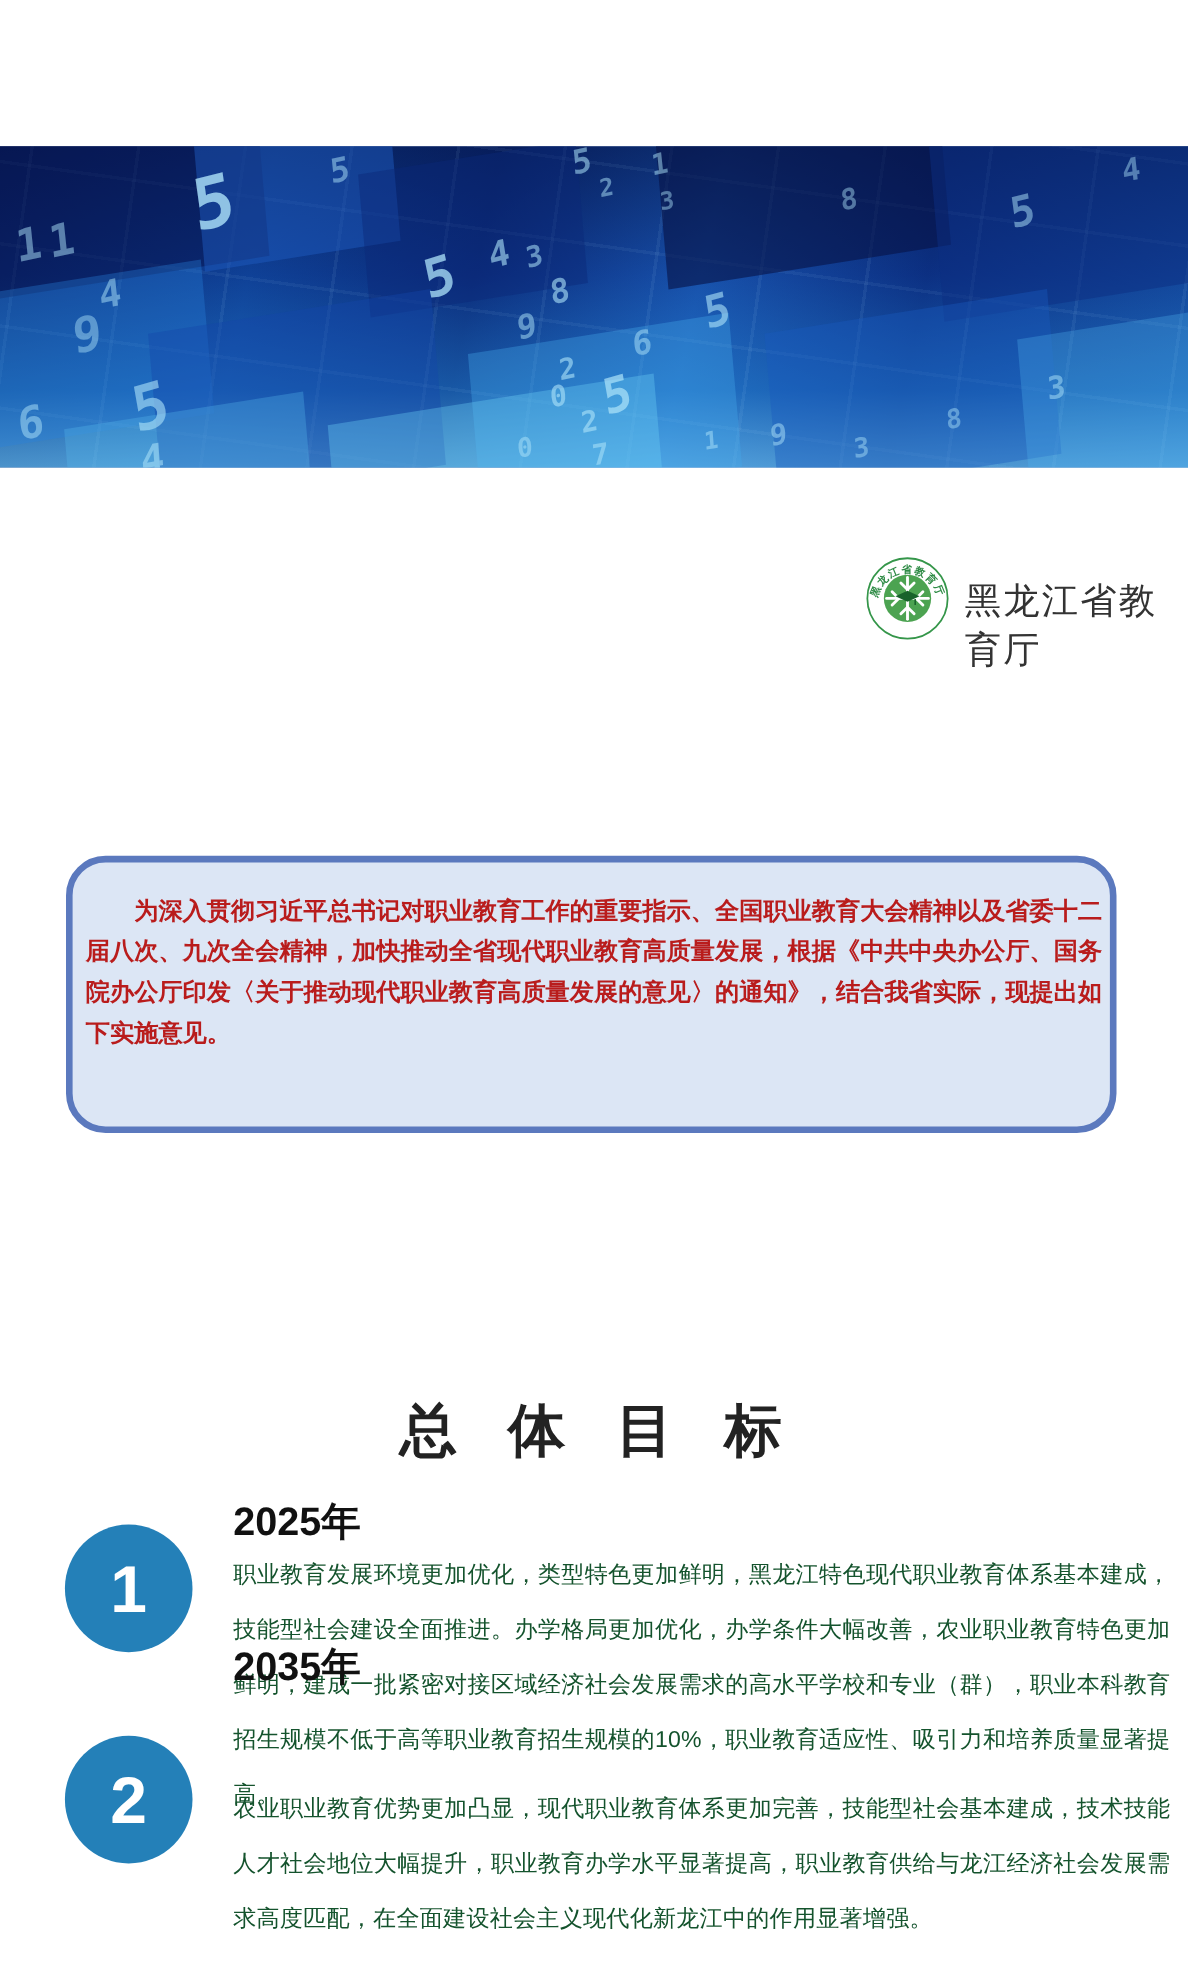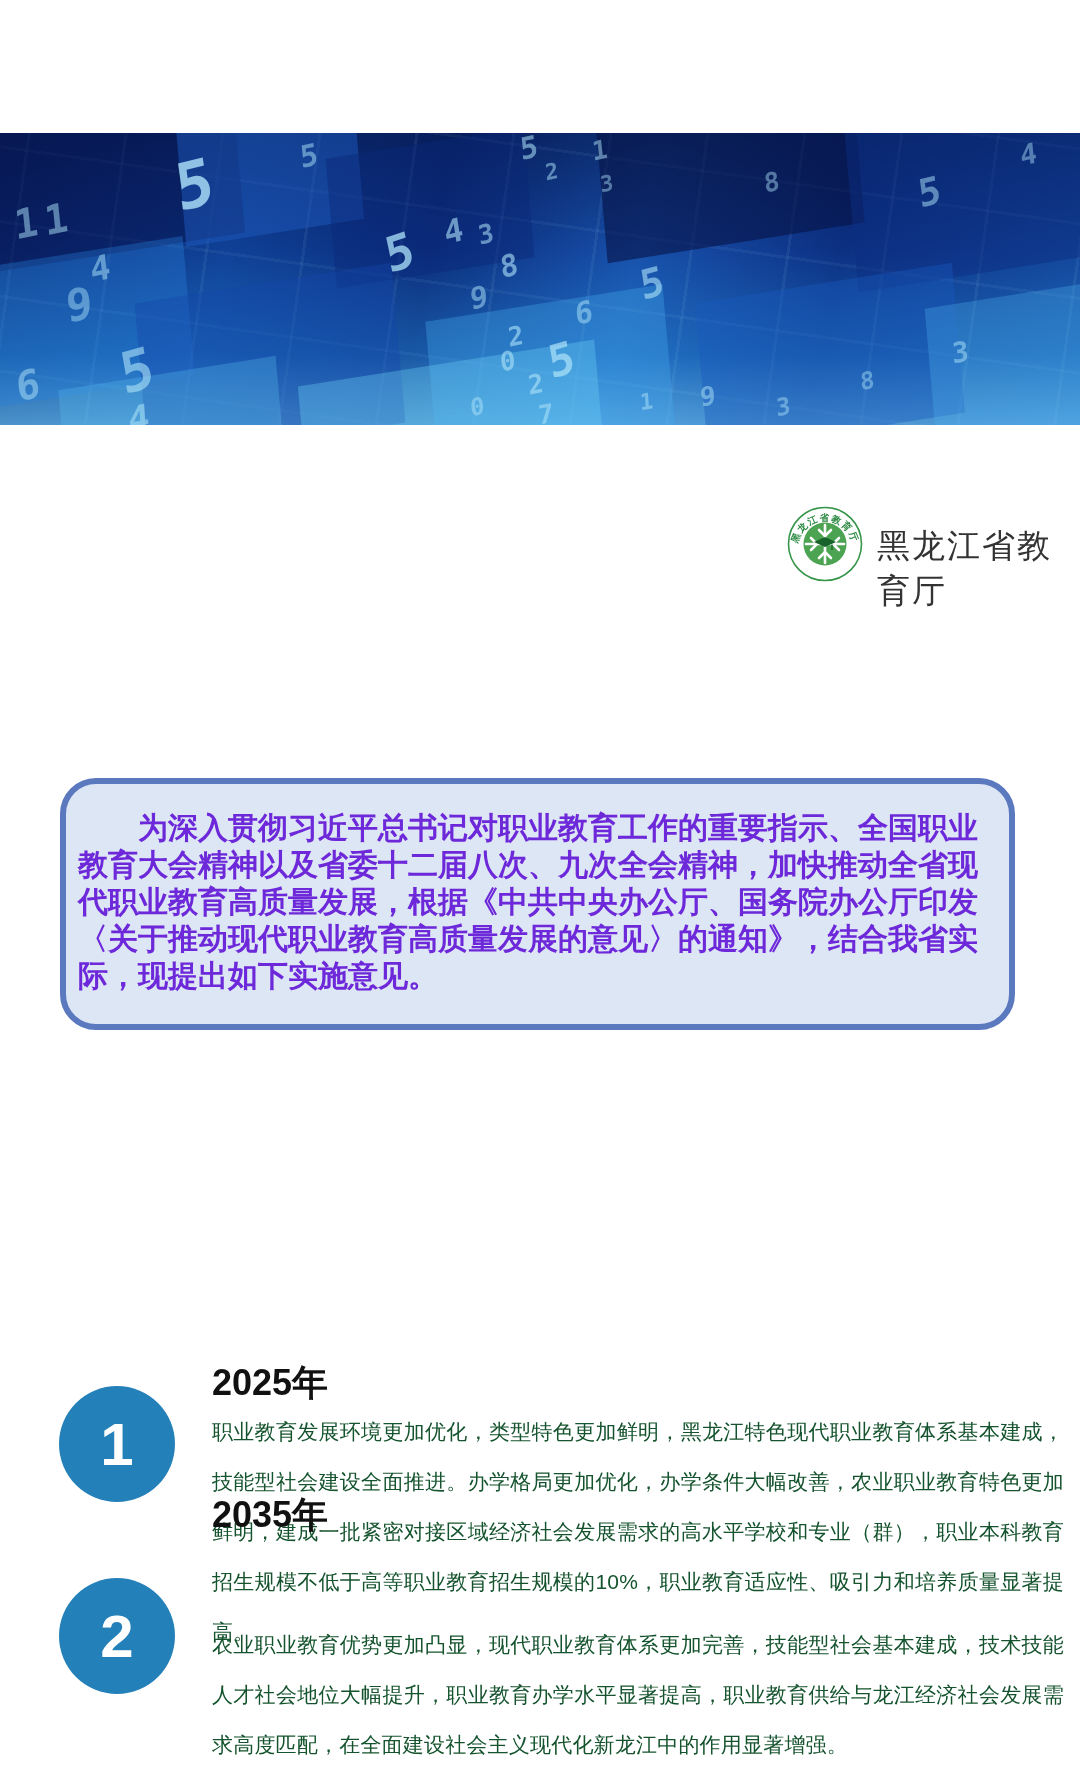--- a/index.html
+++ b/index.html
@@ -42,21 +42,21 @@
 
   
   .intro-box{
     position:absolute;left:60px;top:778px;width:955px;height:252px;box-sizing:border-box;
     background:var(--box-fill,#dce6f5);
     border:6px solid var(--box-border,#5b79be);
     border-radius:36px;
   }
   .intro-text{
     margin:25px 6px 0 12px;
-    font-size:30px;font-weight:bold;line-height:37px;color:#6d28d9;
+    font-size:22px;font-weight:bold;line-height:37px;color:#b91c1c;
     text-indent:2em;letter-spacing:0;
   }
 
   
   .goal-heading{
     position:absolute;left:0;top:1266px;width:100%;text-align:center;
     font-size:52px;font-weight:bold;color:#222222;letter-spacing:6px;word-spacing:20px;
     white-space:nowrap;
   }
   .num-badge{
@@ -157,20 +157,21 @@
     </g>
     <polygon points="39,32 50,37 39,42 28,37" fill="#18632b"></polygon>
     <line x1="46" y1="39.5" x2="46" y2="45" stroke="#18632b" stroke-width="1.4"></line>
   </svg>
   <div class="publisher-name">黑龙江省教育厅</div>
 
   <div class="intro-box">
     <div class="intro-text">为深入贯彻习近平总书记对职业教育工作的重要指示、全国职业教育大会精神以及省委十二届八次、九次全会精神，加快推动全省现代职业教育高质量发展，根据《中共中央办公厅、国务院办公厅印发〈关于推动现代职业教育高质量发展的意见〉的通知》，结合我省实际，现提出如下实施意见。</div>
   </div>
 
+  <div class="goal-heading">总 体 目 标</div>
 
   <div class="num-badge badge-1">
     <span>1</span>
   </div>
   <div class="item-year year-1">2025年</div>
   <div class="item-text text-1">职业教育发展环境更加优化，类型特色更加鲜明，黑龙江特色现代职业教育体系基本建成，技能型社会建设全面推进。办学格局更加优化，办学条件大幅改善，农业职业教育特色更加鲜明，建成一批紧密对接区域经济社会发展需求的高水平学校和专业（群），职业本科教育招生规模不低于高等职业教育招生规模的10%，职业教育适应性、吸引力和培养质量显著提高。</div>
 
   <div class="num-badge badge-2">
     <span>2</span>
   </div>

